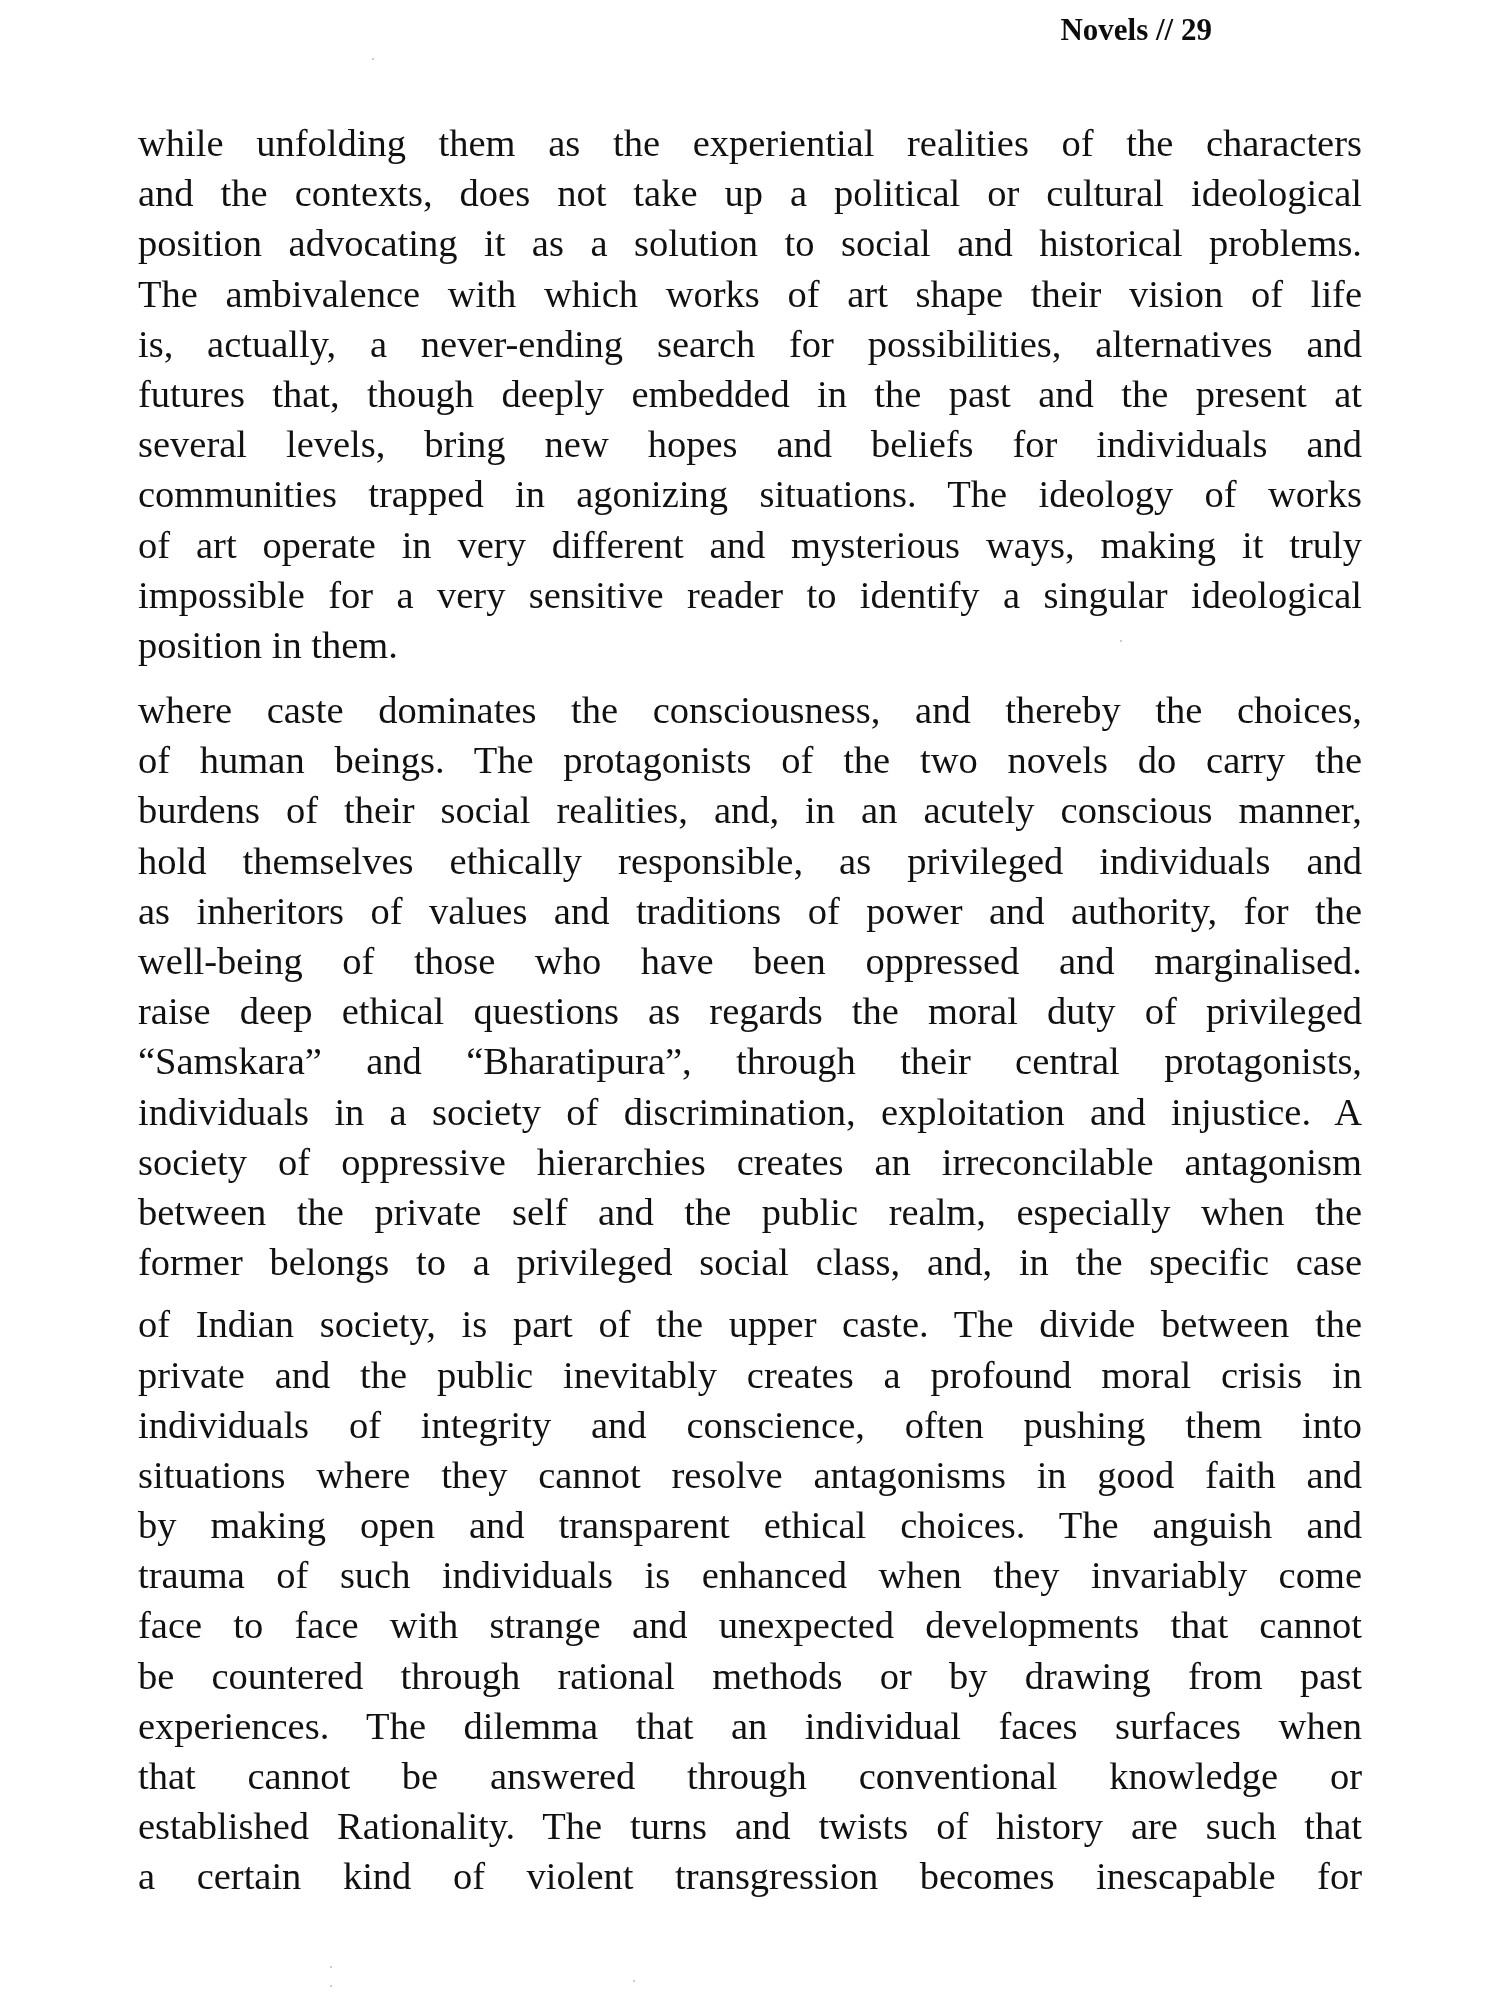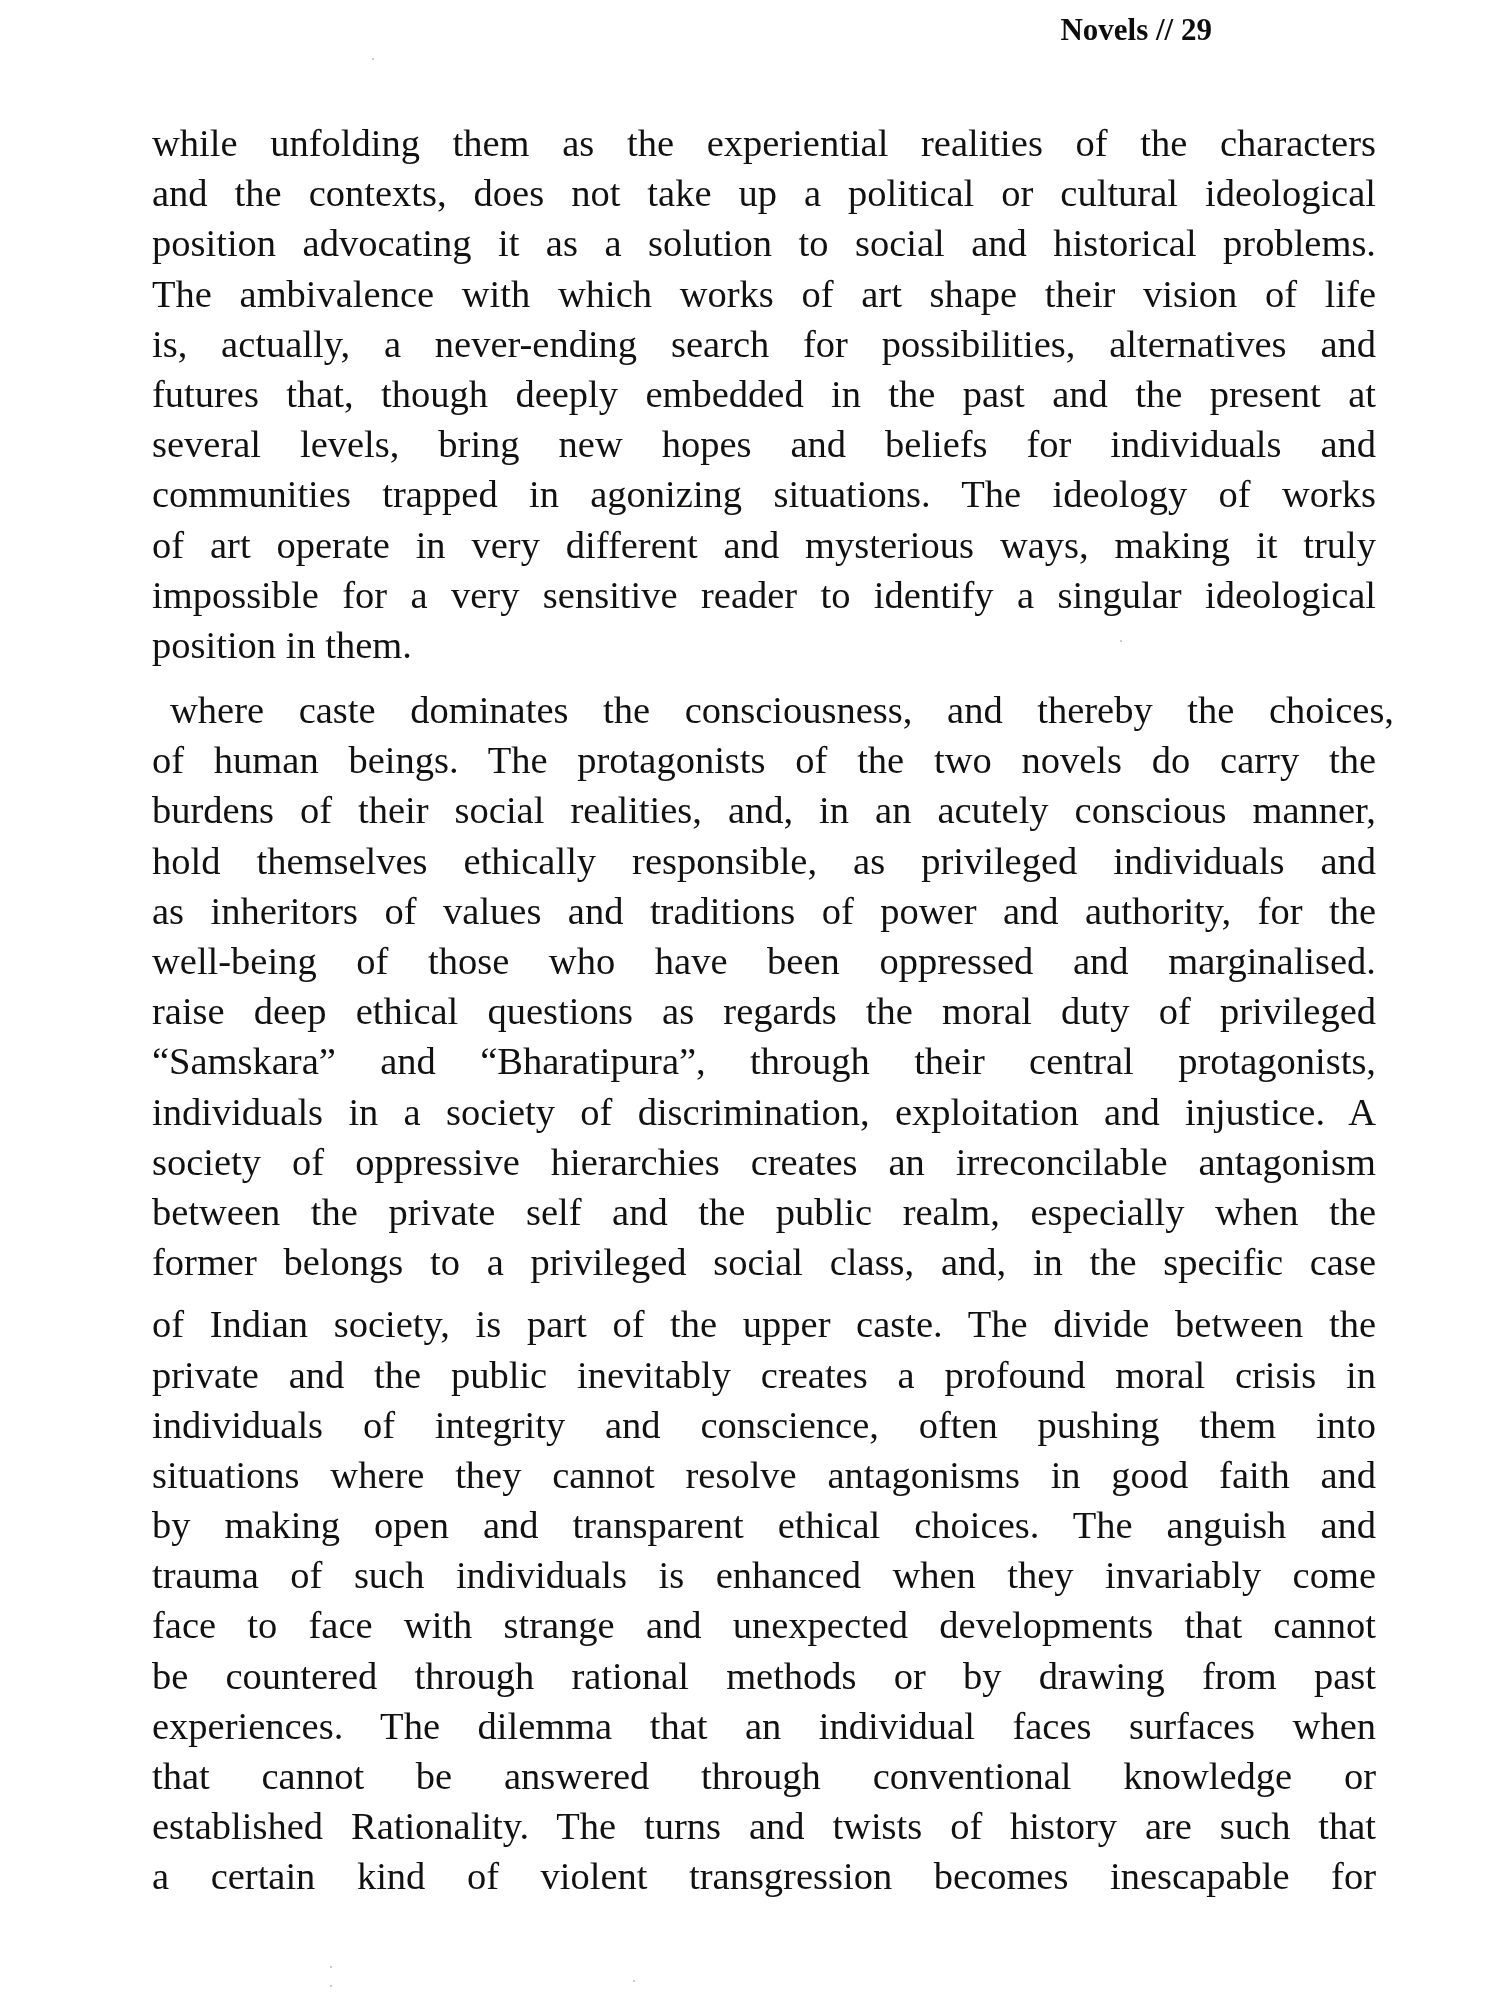--- a/index.html
+++ b/index.html
@@ -25,21 +25,21 @@
       position: absolute;
       top: 12px;
       right: 132px;
       font-weight: bold;
       font-size: 31px;
       letter-spacing: 0px;
       color: #0d0d0d;
     }
     .body-text {
       position: absolute;
-      left: 152px;
+      left: 138px;
       width: 1224px;
       top: 118px;
       font-size: 38.5px;
       line-height: 50.2px;
     }
     .para {
       margin: 0;
       padding: 0;
     }
     .para + .para {
@@ -81,21 +81,21 @@
       <span class="line" style="word-spacing: 24.1816px; text-align-last: left; text-align: left;">is, actually, a never-ending search for possibilities, alternatives and</span>
       <span class="line" style="word-spacing: 17.7713px; text-align-last: left; text-align: left;">futures that, though deeply embedded in the past and the present at</span>
       <span class="line" style="word-spacing: 29.3229px; text-align-last: left; text-align: left;">several levels, bring new hopes and beliefs for individuals and</span>
       <span class="line" style="word-spacing: 21.7012px; text-align-last: left; text-align: left;">communities trapped in agonizing situations. The ideology of works</span>
       <span class="line" style="word-spacing: 16.2798px; text-align-last: left; text-align: left;">of art operate in very different and mysterious ways, making it truly</span>
       <span class="line" style="word-spacing: 13.7766px; text-align-last: left; text-align: left;">impossible for a very sensitive reader to identify a singular ideological</span>
       <span class="line last">position in them.</span>
     </div>
 
     <div class="para">
-      <span class="line" style="word-spacing: 24.9766px; text-align-last: left; text-align: center; margin-left: 18px;">where caste dominates the consciousness, and thereby the choices,</span>
+      <span class="line" style="word-spacing: 24.9766px; text-align-last: left; text-align: center;">where caste dominates the consciousness, and thereby the choices,</span>
       <span class="line" style="word-spacing: 20.1605px; text-align-last: left; text-align: left;">of human beings. The protagonists of the two novels do carry the</span>
       <span class="line" style="word-spacing: 16.3922px; text-align-last: left; text-align: left;">burdens of their social realities, and, in an acutely conscious manner,</span>
       <span class="line" style="word-spacing: 26.3884px; text-align-last: left; text-align: left;">hold themselves ethically responsible, as privileged individuals and</span>
       <span class="line" style="word-spacing: 16.8295px; text-align-last: left; text-align: left;">as inheritors of values and traditions of power and authority, for the</span>
       <span class="line" style="word-spacing: 30.0039px; text-align-last: left; text-align: left;">well-being of those who have been oppressed and marginalised.</span>
       <span class="line" style="word-spacing: 19.5531px; text-align-last: left; text-align: left;">raise deep ethical questions as regards the moral duty of privileged</span>
       <span class="line" style="word-spacing: 34.7318px; text-align-last: left; text-align: left;">“Samskara” and “Bharatipura”, through their central protagonists,</span>
       <span class="line" style="word-spacing: 15.6476px; text-align-last: left; text-align: left;">individuals in a society of discrimination, exploitation and injustice. A</span>
       <span class="line" style="word-spacing: 21.3795px; text-align-last: left; text-align: left;">society of oppressive hierarchies creates an irreconcilable antagonism</span>
       <span class="line" style="word-spacing: 20.95px; text-align-last: left; text-align: left;">between the private self and the public realm, especially when the</span>

